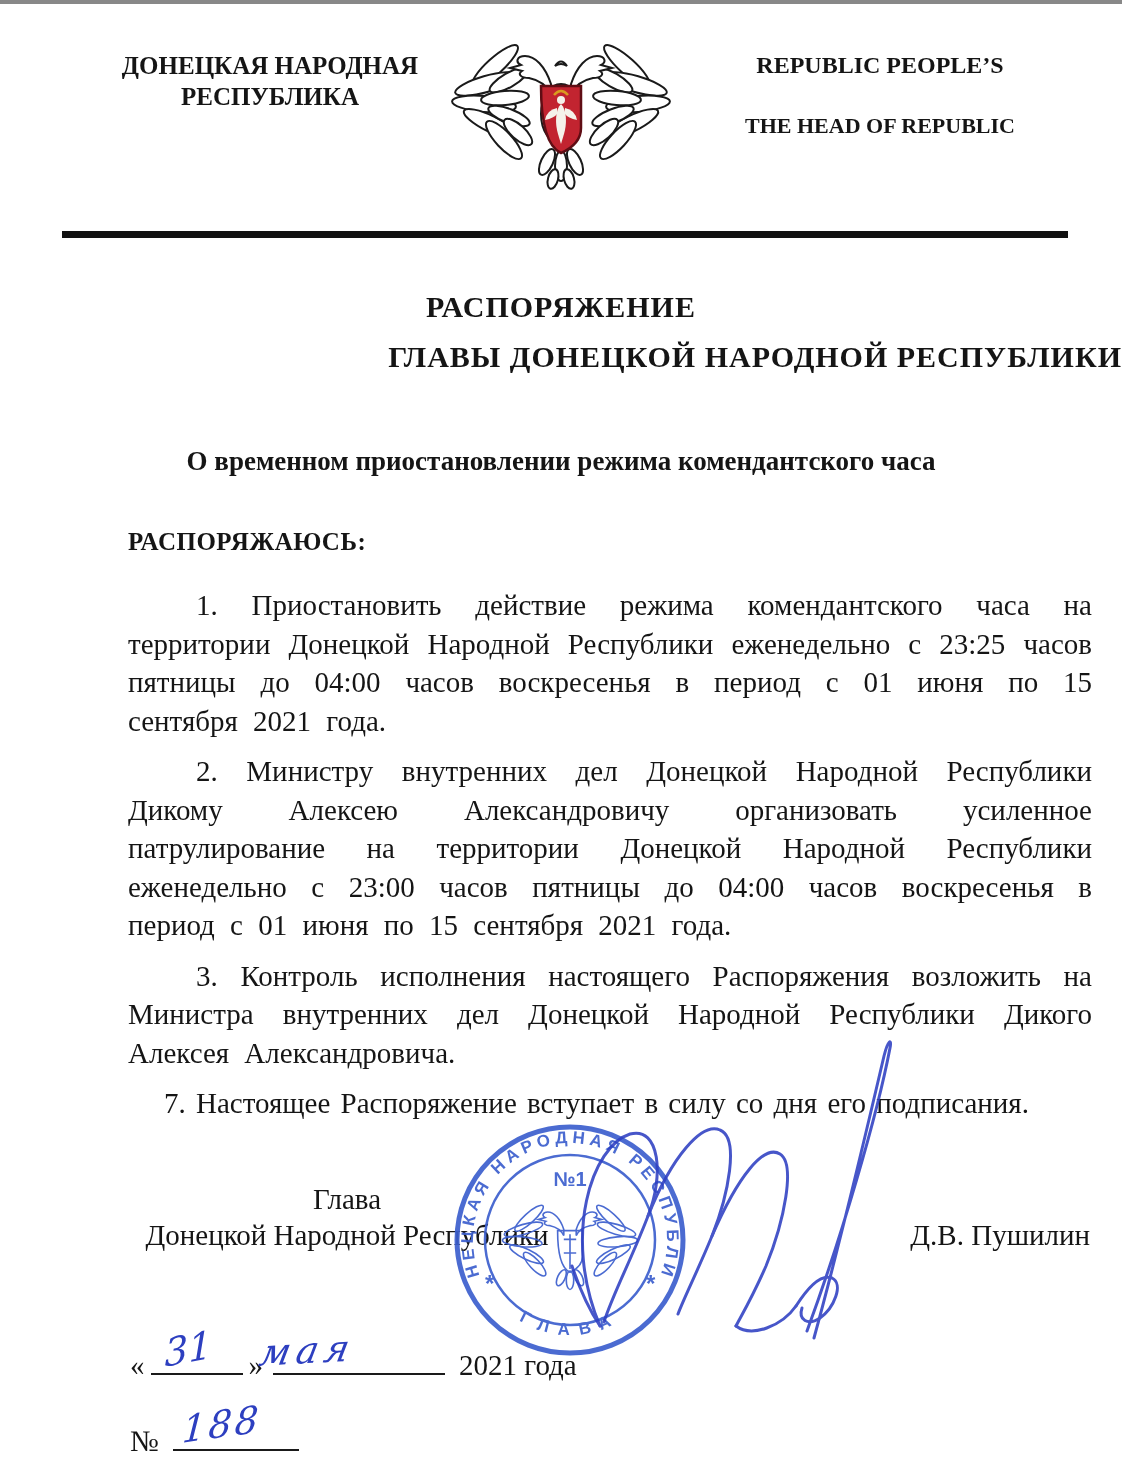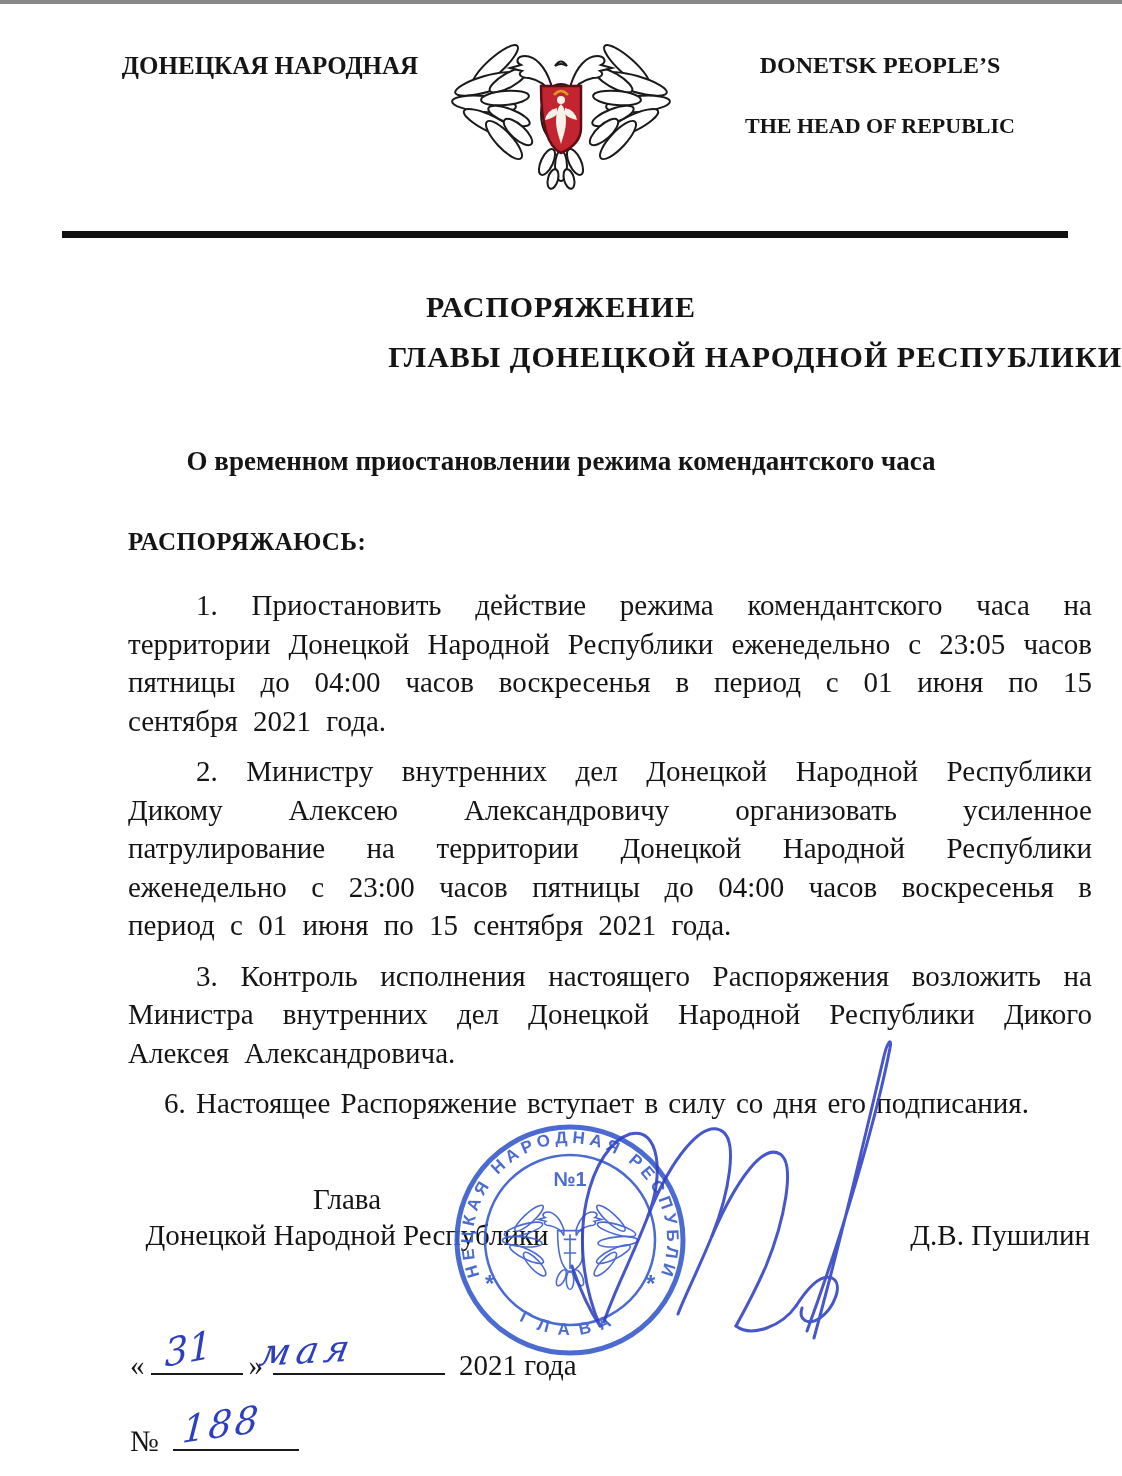--- a/index.html
+++ b/index.html
@@ -78,20 +78,21 @@
   .eagle-ink ellipse, .eagle-ink path.feather, .eagle-ink path.headp { fill: none; stroke: #3c5fce; stroke-width: 2.6; }
 </style>
 </head>
 <body>
 
 <div class="page">
 
   <div class="header">
     <div class="org-ru">
       <div>ДОНЕЦКАЯ НАРОДНАЯ</div>
+      <div>РЕСПУБЛИКА</div>
     </div>
 
     <svg class="emblem" width="220" height="164" viewBox="0 0 220 164">
       <g class="eagle-print">
 
         <ellipse cx="44" cy="36" rx="30" ry="8" transform="rotate(-42 44 36)"></ellipse>
         <ellipse cx="35" cy="54" rx="32" ry="8" transform="rotate(-16 35 54)"></ellipse>
         <ellipse cx="33" cy="74" rx="32" ry="8" transform="rotate(5 33 74)"></ellipse>
         <ellipse cx="40" cy="94" rx="30" ry="8" transform="rotate(26 40 94)"></ellipse>
         <ellipse cx="53" cy="110" rx="25" ry="8" transform="rotate(47 53 110)"></ellipse>
@@ -127,39 +128,39 @@
         <path d="M 90 56 L 130 56 L 130 98 Q 130 114 110 123 Q 90 114 90 56 Z" fill="#c22430" stroke="#5f0d14" stroke-width="2.5"></path>
         <path d="M 103 65 Q 110 57 117 65" stroke="#d99b1f" stroke-width="2.5" fill="none"></path>
         <circle cx="110" cy="70" r="4" fill="#f5f2ea"></circle>
         <path d="M 110 74 C 104 80 104 94 107 104 L 110 114 L 113 104 C 116 94 116 80 110 74 Z" fill="#f5f2ea"></path>
         <path d="M 106 78 Q 96 80 94 90 Q 103 88 106 84 Z" fill="#f5f2ea"></path>
         <path d="M 114 78 Q 124 80 126 90 Q 117 88 114 84 Z" fill="#f5f2ea"></path>
       </g>
     </svg>
 
     <div class="org-en">
-      <div>DONETSK PEOPLE’S</div>
+      <div>REPUBLIC PEOPLE’S</div>
       <div class="sub">THE HEAD OF REPUBLIC</div>
     </div>
   </div>
 
   <div class="rule"></div>
 
   <div class="doc-title">РАСПОРЯЖЕНИЕ</div>
   <div class="doc-title2">ГЛАВЫ ДОНЕЦКОЙ НАРОДНОЙ РЕСПУБЛИКИ</div>
 
   <div class="subject">О временном приостановлении режима комендантского часа</div>
 
   <div class="decree-word">РАСПОРЯЖАЮСЬ:</div>
 
   <div class="body-text">
-    <p class="first">1. Приостановить действие режима комендантского часа на территории Донецкой Народной Республики еженедельно с 23:05 часов пятницы до 04:00 часов воскресенья в период с 01 июня по 15 сентября 2021 года.</p>
+    <p class="first">1. Приостановить действие режима комендантского часа на территории Донецкой Народной Республики еженедельно с 23:25 часов пятницы до 04:00 часов воскресенья в период с 01 июня по 15 сентября 2021 года.</p>
     <p>2. Министру внутренних дел Донецкой Народной Республики Дикому Алексею Александровичу организовать усиленное патрулирование на территории Донецкой Народной Республики еженедельно с 23:00 часов пятницы до 04:00 часов воскресенья в период с 01 июня по 15 сентября 2021 года.</p>
     <p>3. Контроль исполнения настоящего Распоряжения возложить на Министра внутренних дел Донецкой Народной Республики Дикого Алексея Александровича.</p>
-    <p class="single-line">6.  Настоящее Распоряжение вступает в силу со дня его подписания.</p>
+    <p class="single-line">7.  Настоящее Распоряжение вступает в силу со дня его подписания.</p>
   </div>
 
   <div class="sig-row">
     <div class="sig-left">
       <div>Глава</div>
       <div>Донецкой Народной Республики</div>
     </div>
     <div class="sig-name">Д.В. Пушилин</div>
   </div>
 

